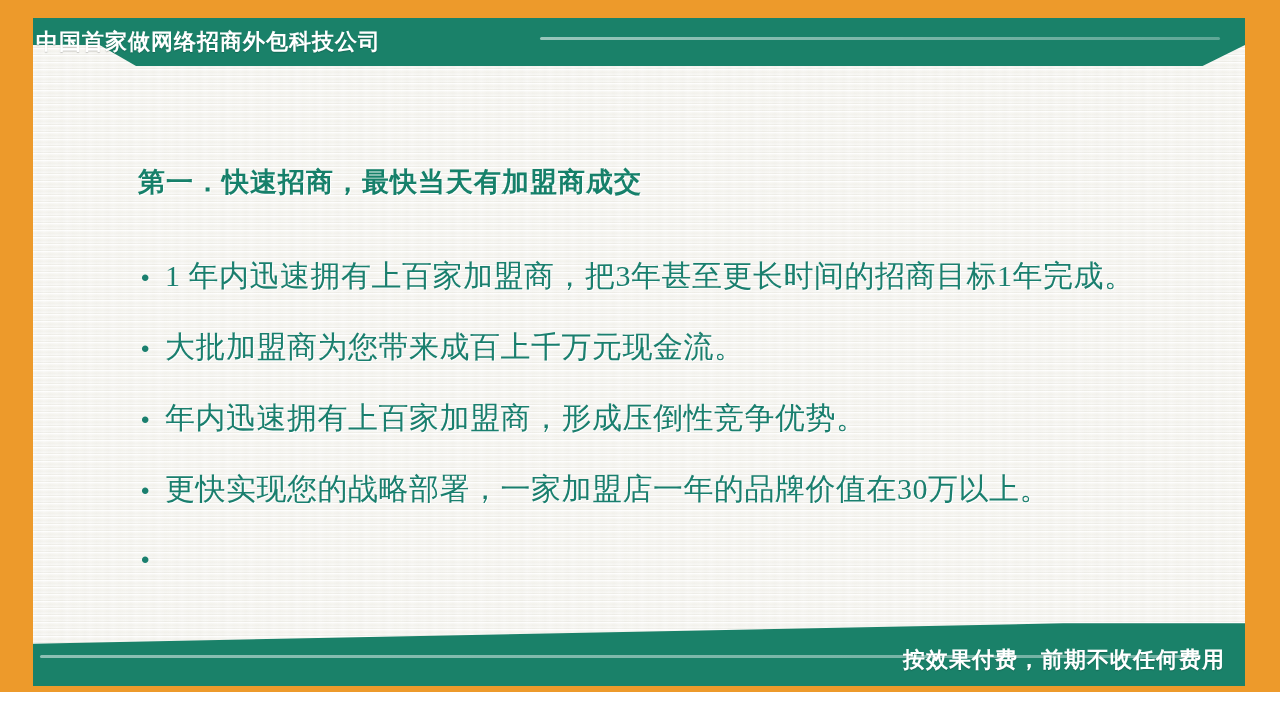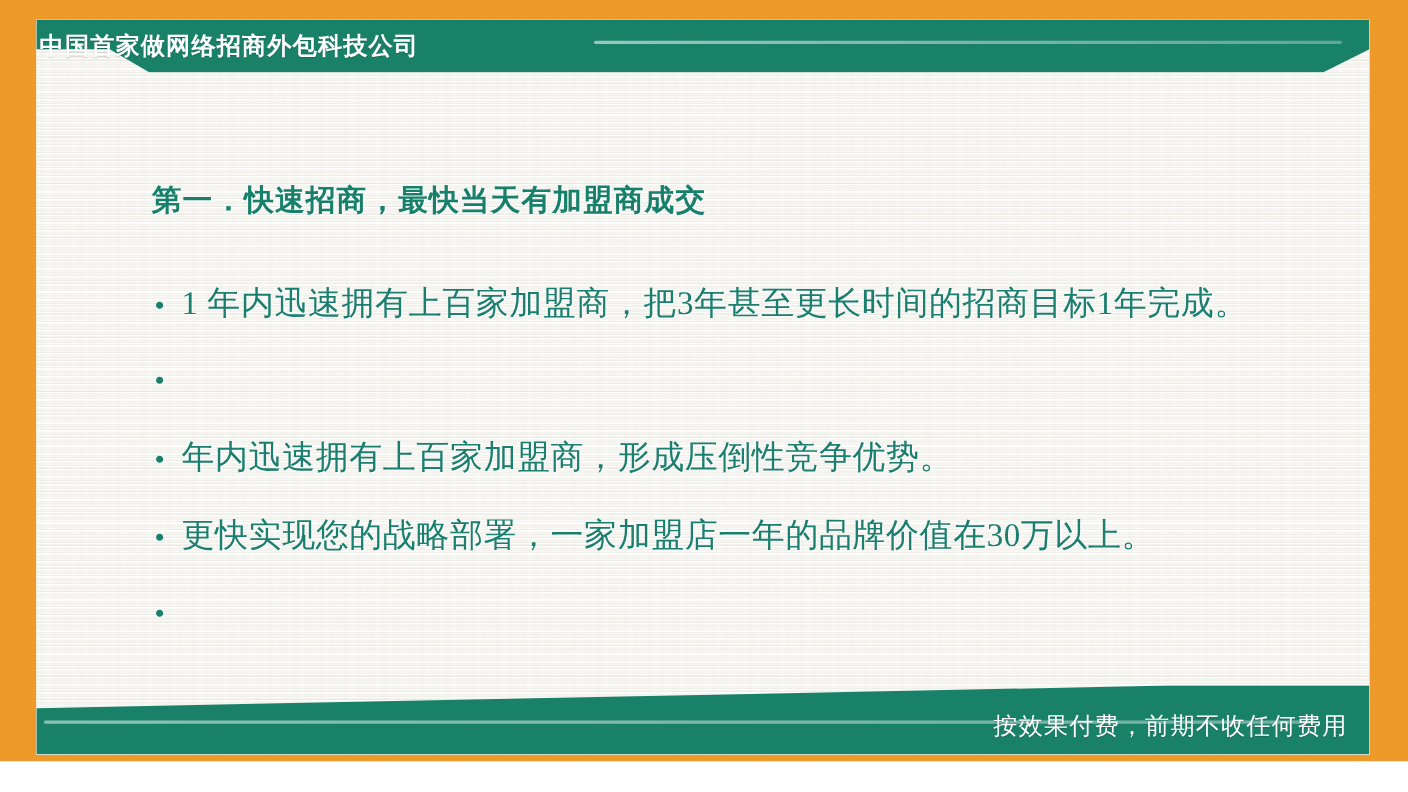--- a/index.html
+++ b/index.html
@@ -163,21 +163,21 @@
     width: 1156px;
     height: 3px;
     background: linear-gradient(90deg, rgba(255,255,255,0.50), rgba(255,255,255,0.38));
     border-radius: 2px;
   }
   #footer-text {
     position: absolute;
     right: 55px;
     top: 646px;
     font-size: 22px;
-    font-weight: normal;
+    font-weight: bold;
     color: #FFFFFF;
     letter-spacing: 1px;
     line-height: 28px;
     white-space: nowrap;
     text-shadow: 0 1px 1px rgba(0,0,0,0.18);
   }
 </style>
 </head>
 <body>
 
@@ -195,20 +195,21 @@
 
     <div id="bullet-list">
 
       <div class="bullet-row">
         <span class="bullet-dot">•</span>
         <span class="bullet-text"> 1 年内迅速拥有上百家加盟商，把3年甚至更长时间的招商目标1年完成。</span>
       </div>
 
       <div class="bullet-row">
         <span class="bullet-dot">•</span>
+        <span class="bullet-text">大批加盟商为您带来成百上千万元现金流。</span>
       </div>
 
       <div class="bullet-row">
         <span class="bullet-dot">•</span>
         <span class="bullet-text">年内迅速拥有上百家加盟商，形成压倒性竞争优势。</span>
       </div>
 
       <div class="bullet-row">
         <span class="bullet-dot">•</span>
         <span class="bullet-text">更快实现您的战略部署，一家加盟店一年的品牌价值在30万以上。</span>

